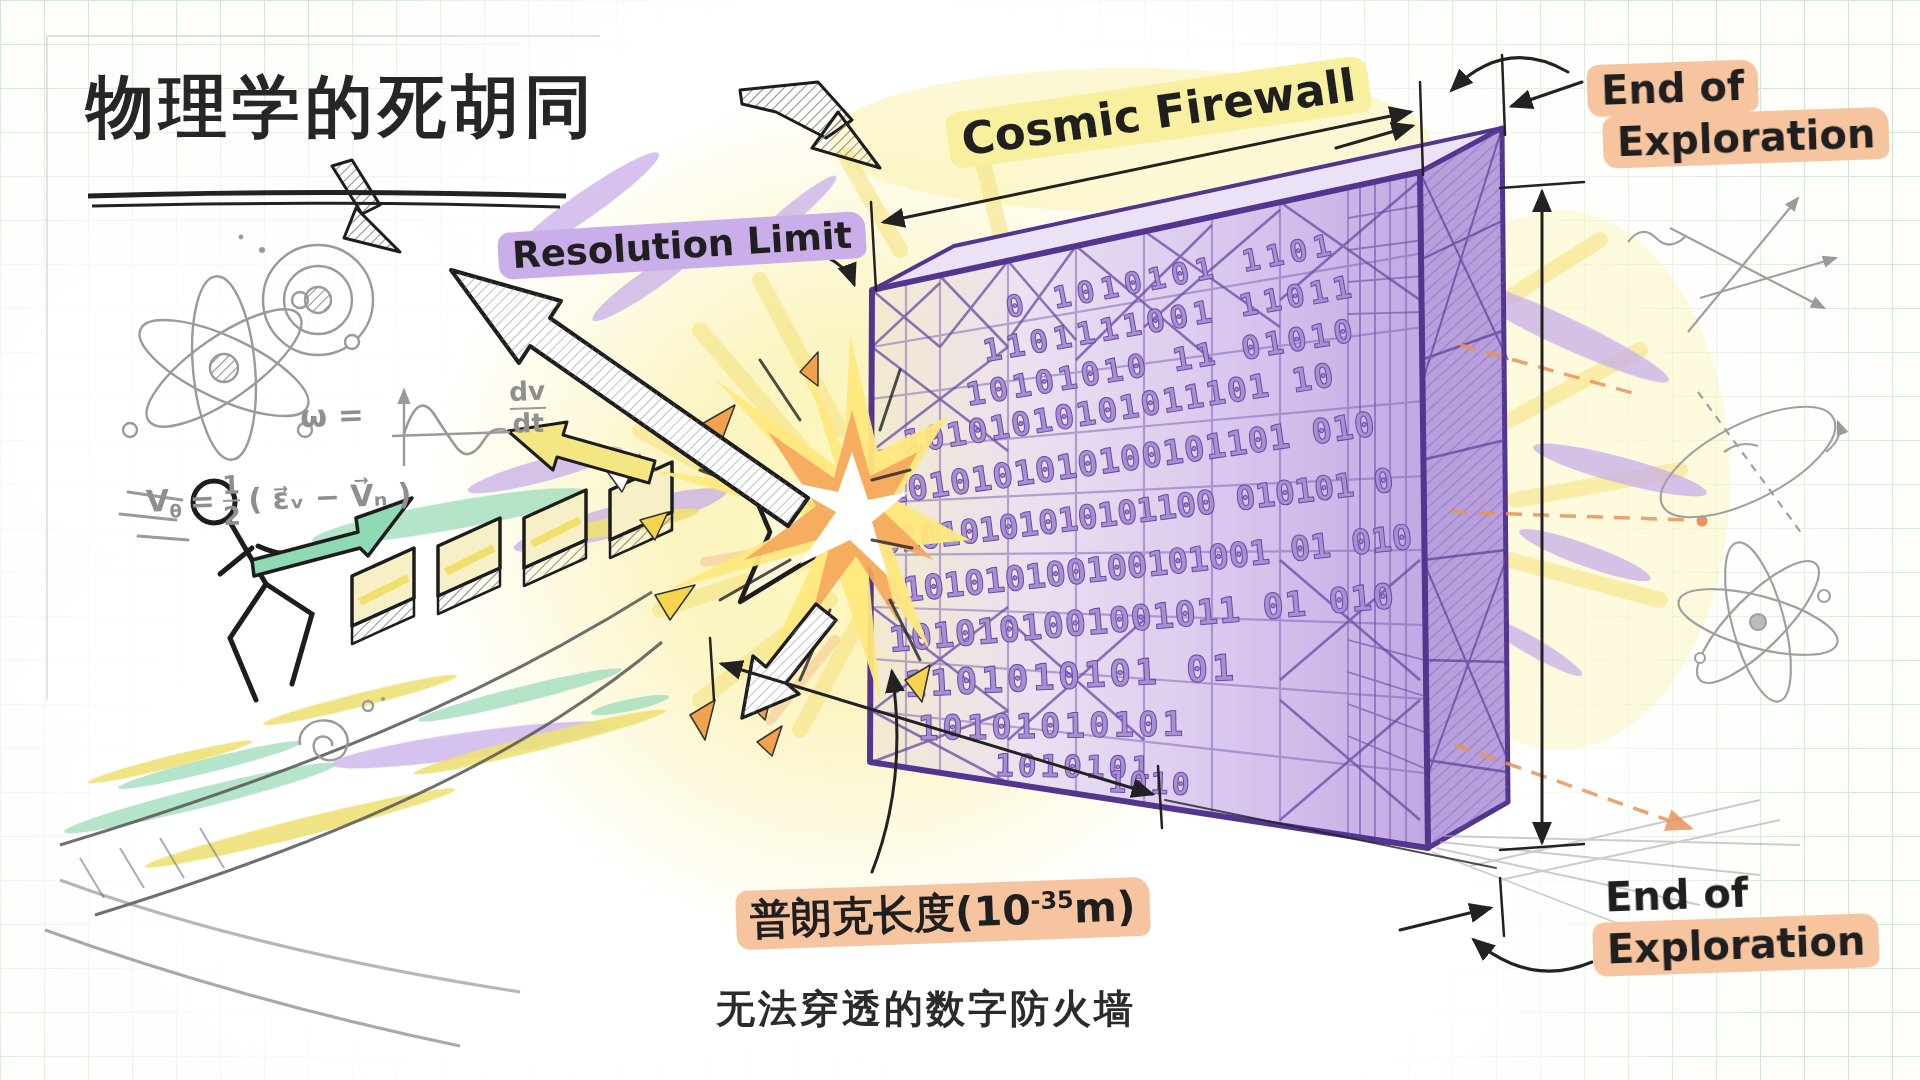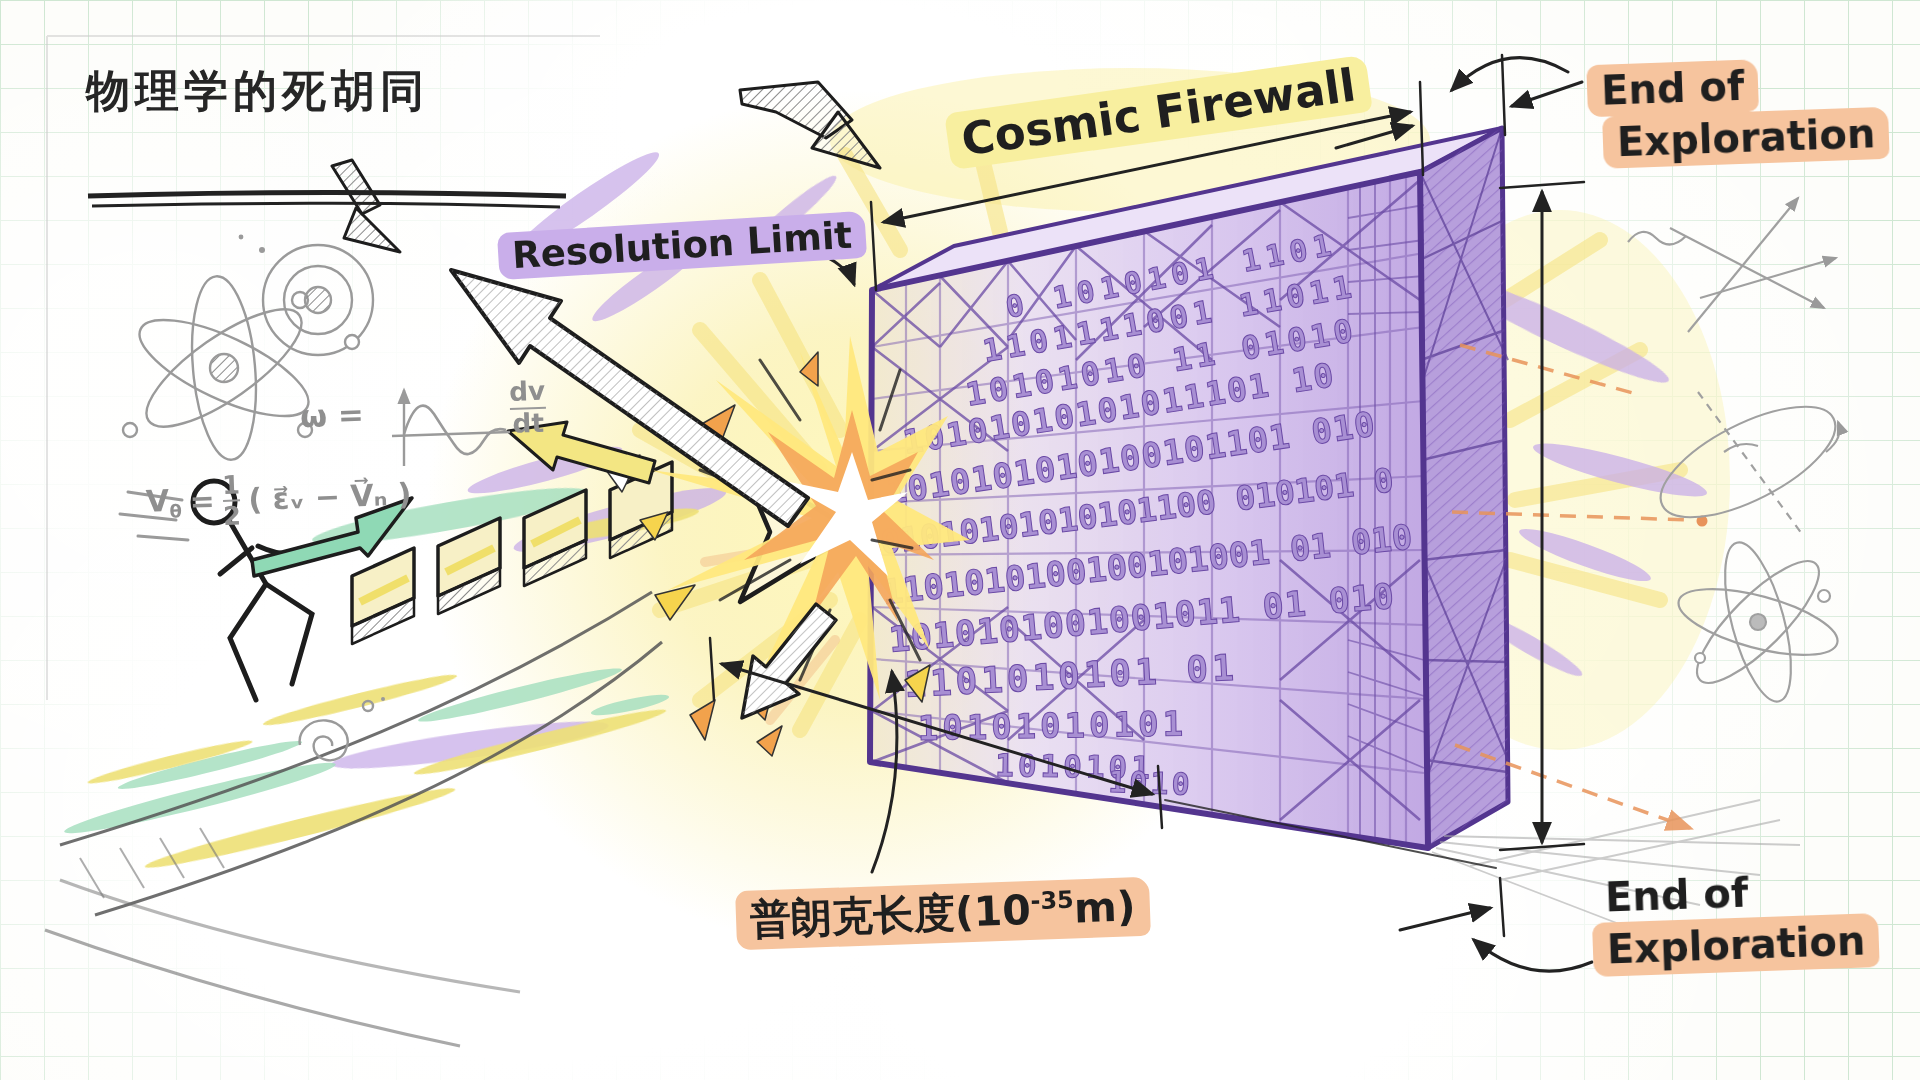--- a/index.html
+++ b/index.html
@@ -12,21 +12,21 @@
     background-size:44px 44px;}
   #gridfade{position:absolute;inset:0;z-index:1;background:
     radial-gradient(ellipse 980px 660px at 52% 46%, #fff 55%, rgba(255,255,255,0) 100%),
     radial-gradient(ellipse 760px 520px at 28% 74%, #fff 50%, rgba(255,255,255,0) 100%),
     radial-gradient(ellipse 640px 430px at 60% 86%, #fff 45%, rgba(255,255,255,0) 100%),
     radial-gradient(ellipse 560px 260px at 44% 10%, #fff 40%, rgba(255,255,255,0) 100%),
     radial-gradient(ellipse 420px 420px at 8% 38%, rgba(255,255,255,.85) 30%, rgba(255,255,255,0) 100%);}
   svg{position:absolute;inset:0;z-index:2;}
   .lbl{position:absolute;z-index:3;color:#1f1f1f;font-weight:700;white-space:nowrap;}
   .hl{display:inline-block;padding:2px 14px;border-radius:12px 16px 10px 14px;}
-  #title{left:86px;top:62px;font-size:44px;font-weight:800;letter-spacing:5px;color:#262626;}
+  #title{left:86px;top:62px;font-size:68px;font-weight:800;letter-spacing:5px;color:#262626;}
   #lbl-resolution{left:498px;top:222px;font-size:37px;transform:rotate(-3.5deg);}
   #lbl-cosmic{left:946px;top:84px;font-size:45px;transform:rotate(-8deg);}
   #lbl-endtop{left:1588px;top:60px;font-size:40px;transform:rotate(-2deg);line-height:1.2;}
   #lbl-endbottom{left:1592px;top:868px;font-size:40px;transform:rotate(-2deg);line-height:1.25;}
   #lbl-planck{left:736px;top:884px;font-size:41px;transform:rotate(-2deg);}
   #lbl-planck sup{font-size:24px;}
   #caption{left:716px;top:982px;font-size:39px;font-weight:600;letter-spacing:3px;color:#2b2b2b;}
   .formula{position:absolute;z-index:3;color:#8f8f8f;font-weight:600;display:flex;align-items:center;gap:8px;}
   #f-omega{left:300px;top:382px;font-size:31px;transform:rotate(-2deg);}
   #f-vel{left:146px;top:470px;font-size:30px;transform:rotate(-2deg);}
@@ -423,20 +423,21 @@
 
   <div id="lbl-endbottom" class="lbl">
     <span style="padding-left:14px;">End of</span><br>
     <span class="hl" style="background:#f6c49e;">Exploration</span>
   </div>
 
   <div id="lbl-planck" class="lbl">
     <span class="hl" style="background:#f6c49e;"><span>普朗克长度(10</span><sup>-35</sup><span>m)</span></span>
   </div>
 
+  <div id="caption" class="lbl">无法穿透的数字防火墙</div>
 
   <div id="f-omega" class="formula">
     <span>ω =</span>
     <span style="width:130px;display:inline-block;"></span>
     <span class="frac">
       <span>dv</span>
         <span class="bar"></span>
         <span>dt</span>
     </span>
   </div>

